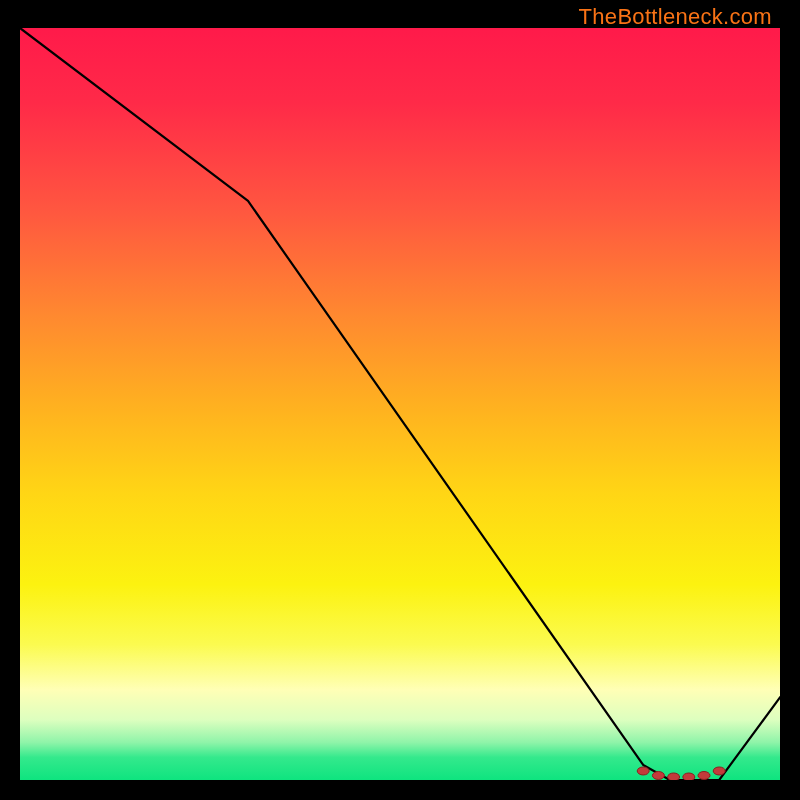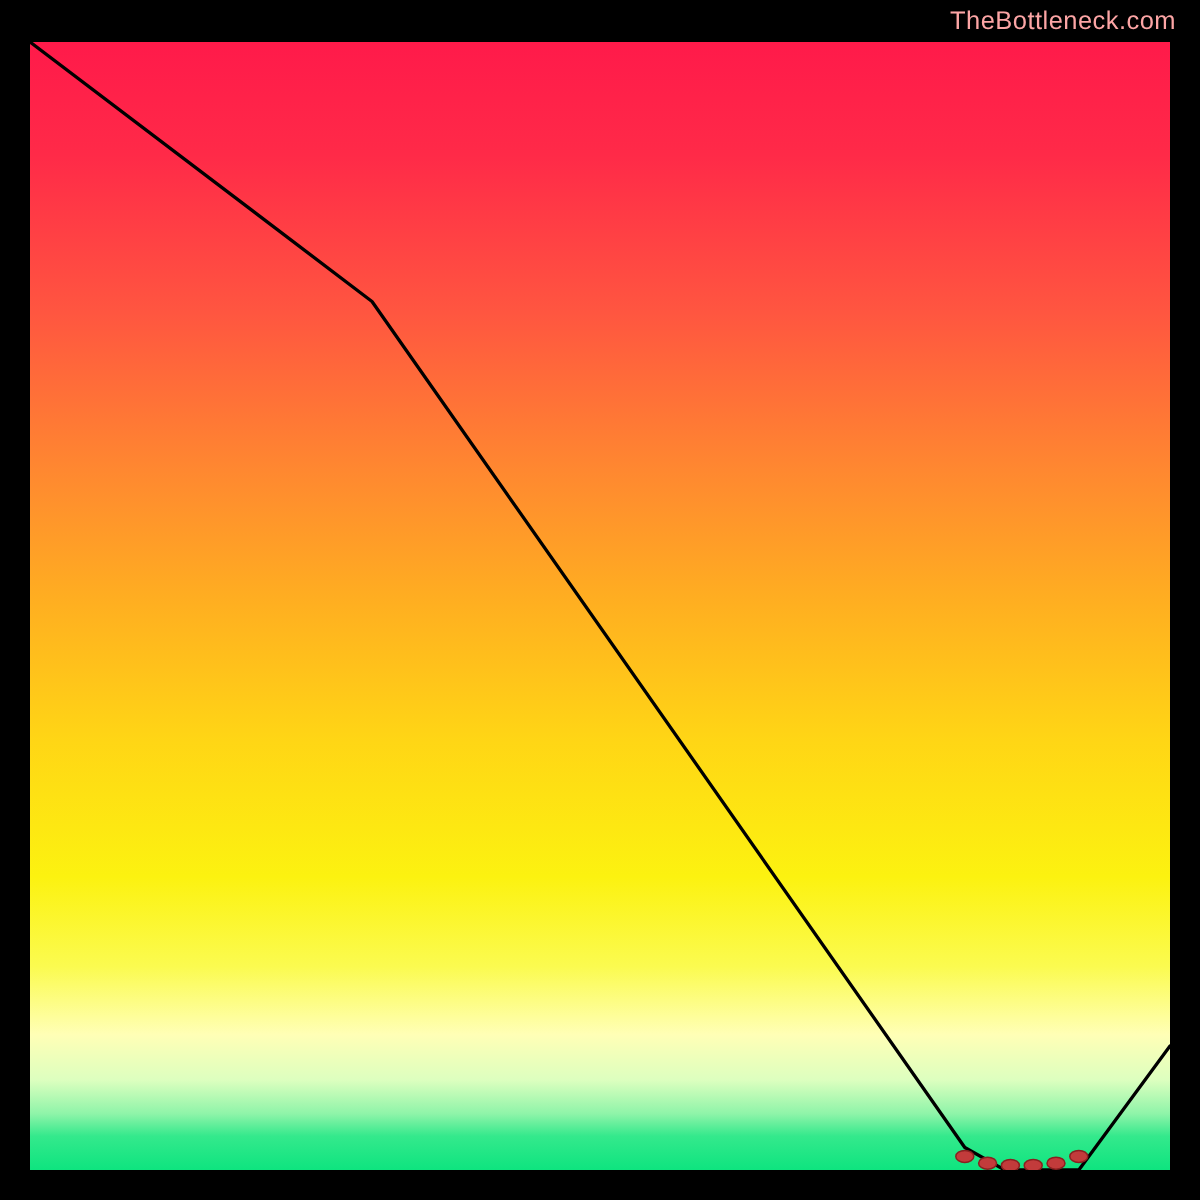--- a/index.html
+++ b/index.html
@@ -12,23 +12,23 @@
     overflow: hidden;
   }
   .stage {
     position: relative;
     width: 800px;
     height: 800px;
   }
   .attribution {
     position: absolute;
     top: 4px;
-    right: 16px;
-    color: #fca5a5;
-    font-size: 17px;
+    right: 28px;
+    color: #f97316;
+    font-size: 22px;
     font-family: Arial, sans-serif;
     letter-spacing: 0.3px;
   }
   .plot {
     position: absolute;
     left: 20px;
     top: 28px;
     width: 760px;
     height: 752px;
     background: linear-gradient(to bottom,

